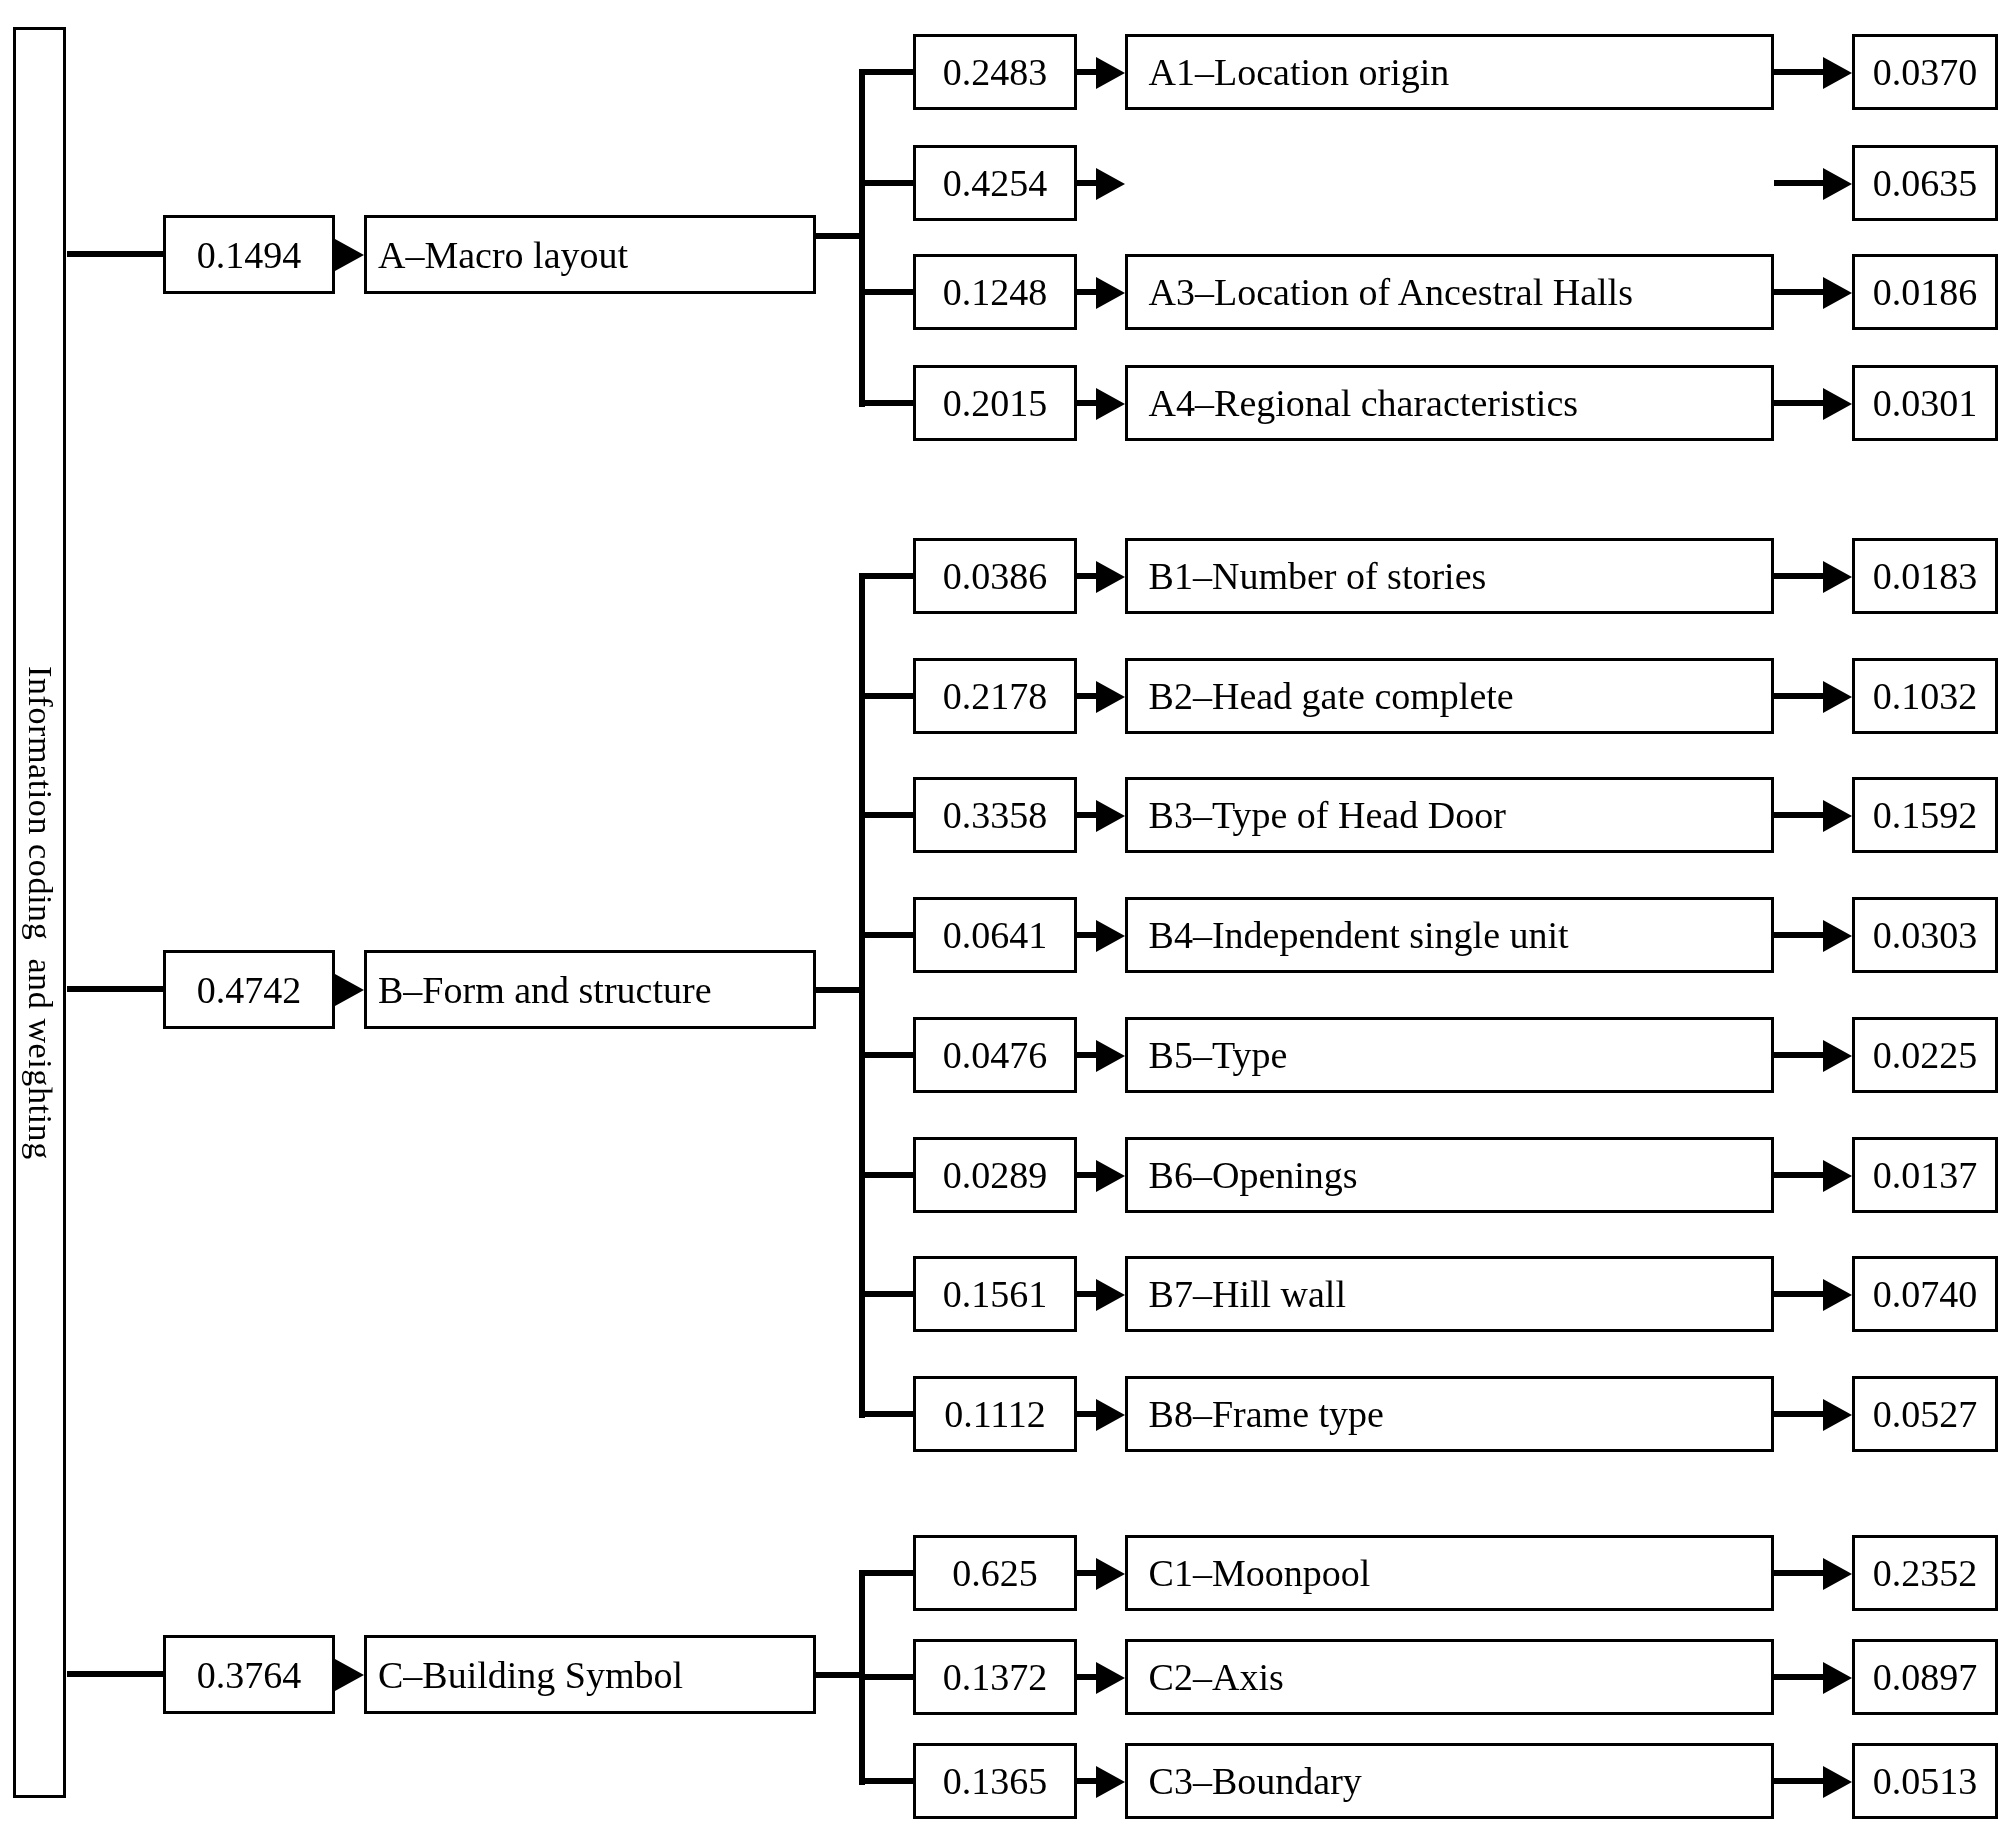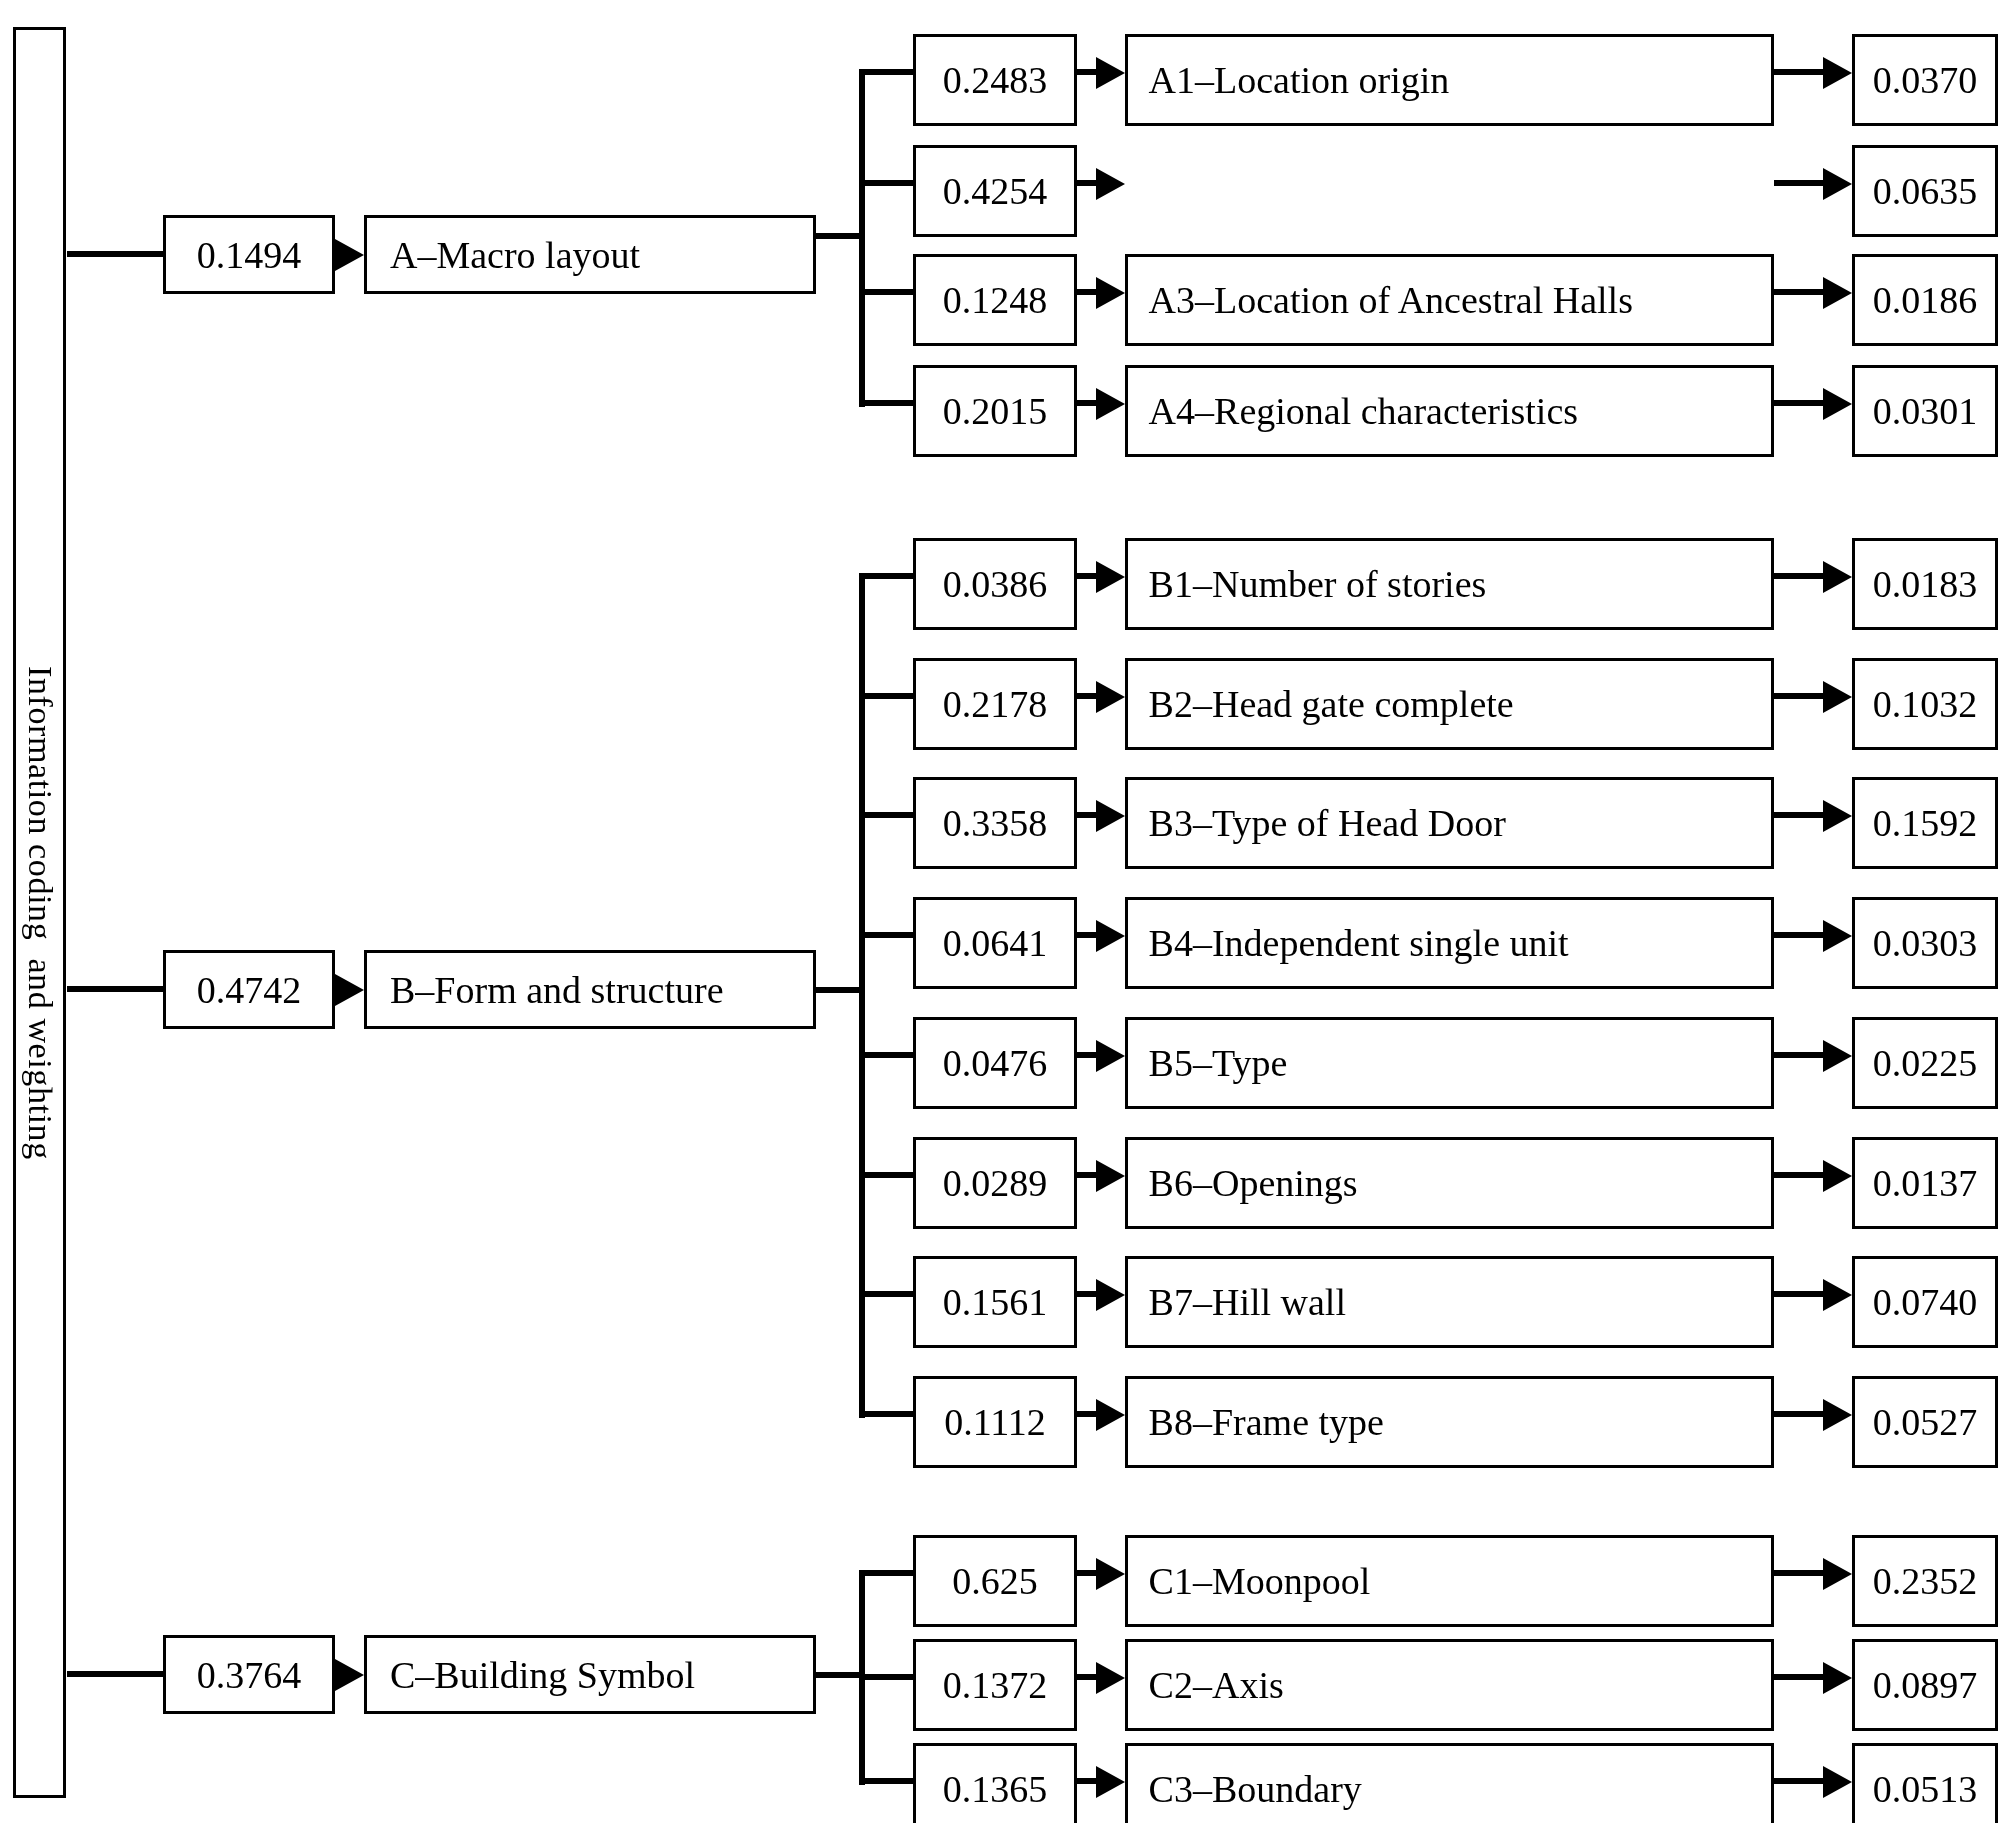--- a/index.html
+++ b/index.html
@@ -6,35 +6,35 @@
   .canvas{position:relative;width:2015px;height:1824px;background:#ffffff;overflow:hidden;
           font-family:"Liberation Serif","DejaVu Serif",serif;color:#000;}
   .box{position:absolute;border:3px solid #000;background:#fff;box-sizing:border-box;
        display:flex;align-items:center;font-size:38px;line-height:1;}
   .txt{white-space:pre;}
   
   .rootbox{left:13.3px;top:27px;width:53px;height:1771px;justify-content:center;}
   .rootbox .txt{writing-mode:vertical-rl;font-size:34px;letter-spacing:0.6px;}
   
   .row{position:absolute;left:0;width:2015px;height:79px;}
-  .row .box{top:1.2px;height:92px;align-items:center;}
+  .row .box{top:1.2px;height:76px;align-items:center;}
   .row .hline{position:absolute;top:36px;height:6px;background:#000;}
   .row .ahead{position:absolute;top:24px;width:0;height:0;
               border-top:16px solid transparent;border-bottom:16px solid transparent;
               border-left:29px solid #000;}
   .grow{position:absolute;left:0;width:2015px;height:85px;}
   .grow .box{top:3px;height:79px;}
   .grow .hline{position:absolute;top:39px;height:6px;background:#000;}
   .grow .ahead{position:absolute;top:27px;width:0;height:0;
                border-top:16px solid transparent;border-bottom:16px solid transparent;
                border-left:29px solid #000;}
   .wbox{justify-content:center;}
   .vbox{justify-content:center;}
   .lbox{padding-left:20.6px;}
-  .glbox{padding-left:23px;}
+  .glbox{padding-left:11px;}
   .vline{position:absolute;width:6px;background:#000;}
   .cline{position:absolute;height:6px;background:#000;}
 </style>
 </head>
 <body>
 
 <div class="canvas">
 
   <div class="box rootbox">
     <span class="txt">Information coding  and weighting</span>

